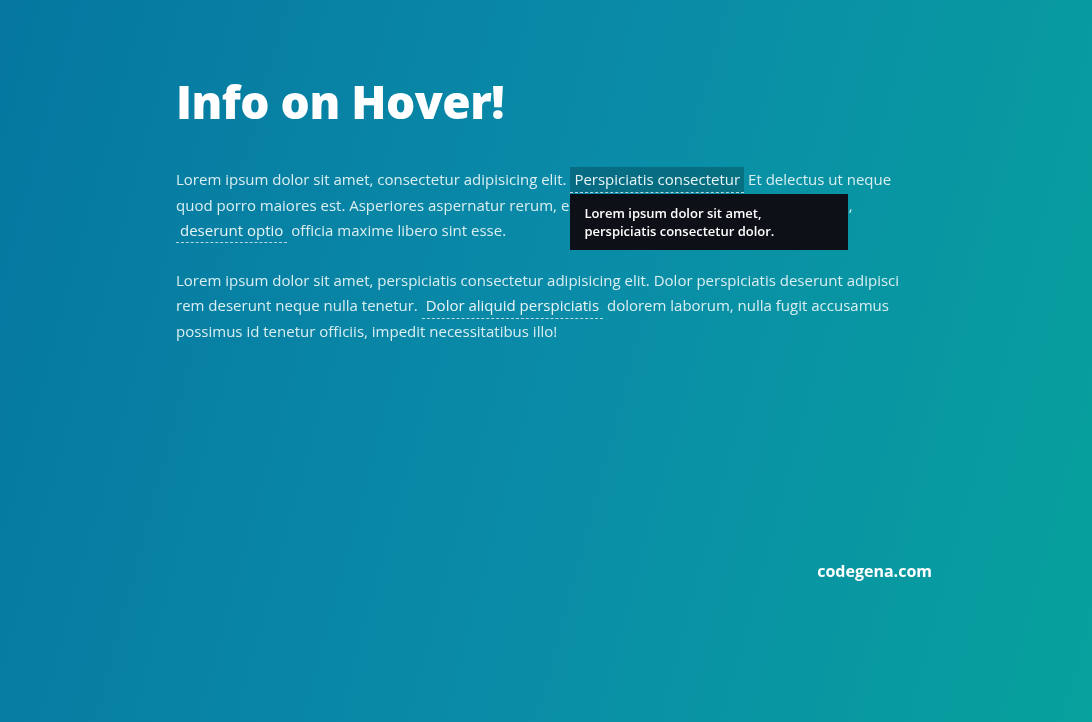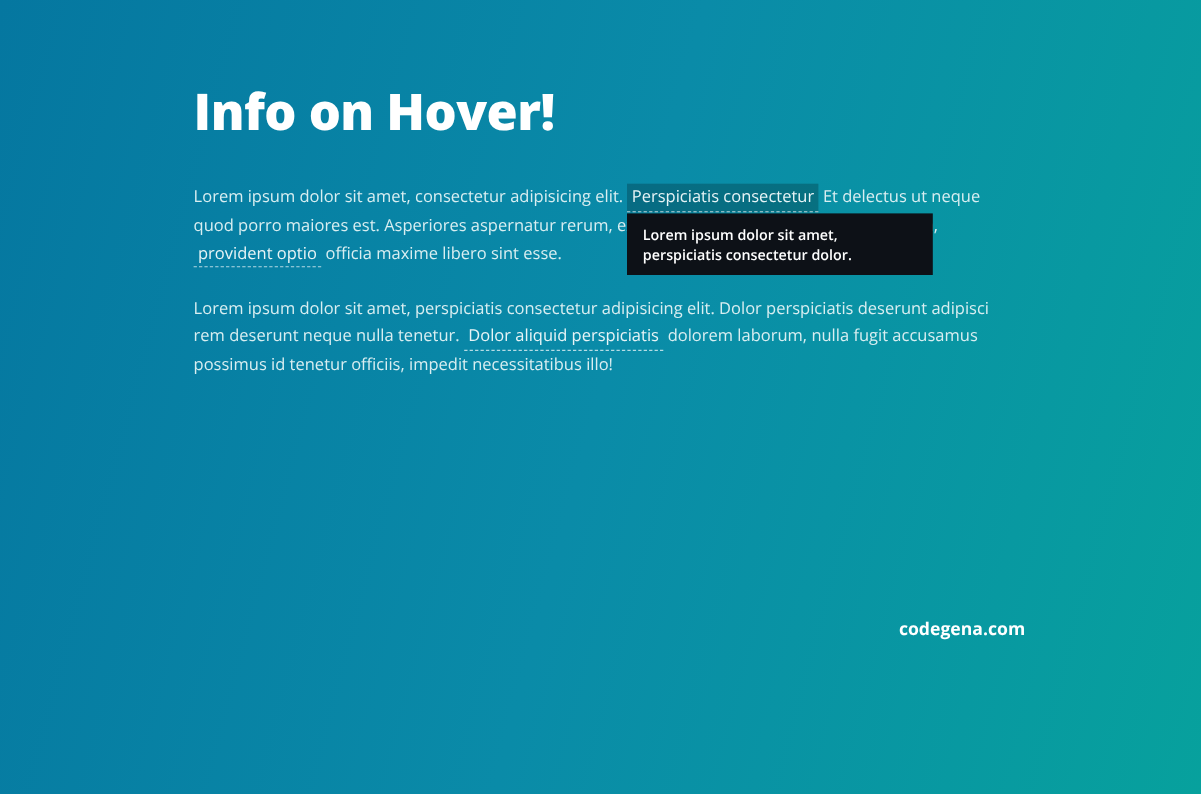--- a/index.html
+++ b/index.html
@@ -90,21 +90,21 @@
   <h1 class="main-title">Info on Hover!</h1>
 
   <p class="body-text">
     <span>Lorem ipsum dolor sit amet, consectetur adipisicing elit. </span>
     <span class="tooltip-span active">
       <span>Perspiciatis consectetur</span>
       <span class="tooltip-box">Lorem ipsum dolor sit amet, perspiciatis consectetur dolor.</span>
     </span>
     <span> Et delectus ut neque quod porro maiores est. Asperiores aspernatur rerum, explicabo ipsa consequatur, accusantium, </span>
     <span class="tooltip-span">
-      <span>provident optio</span>
+      <span>deserunt optio</span>
     </span>
     <span> officia maxime libero sint esse.</span>
   </p>
 
   <p class="body-text">
     <span>Lorem ipsum dolor sit amet, perspiciatis consectetur adipisicing elit. Dolor perspiciatis deserunt adipisci rem deserunt neque nulla tenetur. </span>
     <span class="tooltip-span">
       <span>Dolor aliquid perspiciatis</span>
     </span>
     <span> dolorem laborum, nulla fugit accusamus possimus id tenetur officiis, impedit necessitatibus illo!</span>

